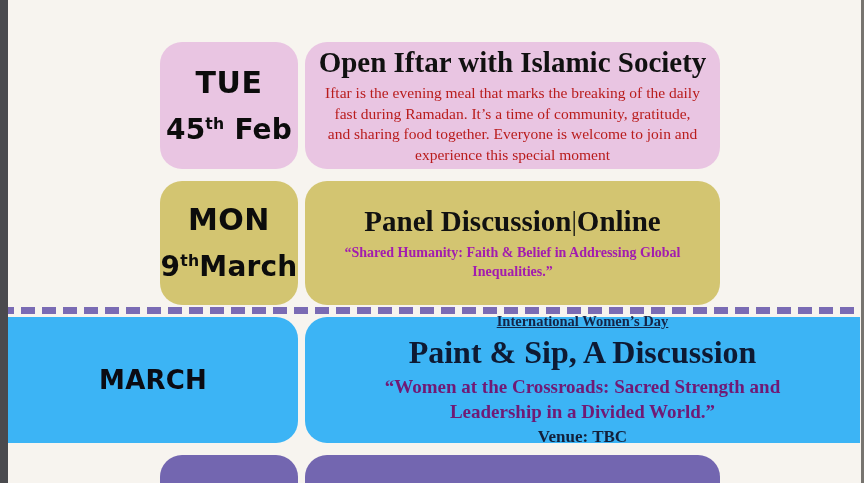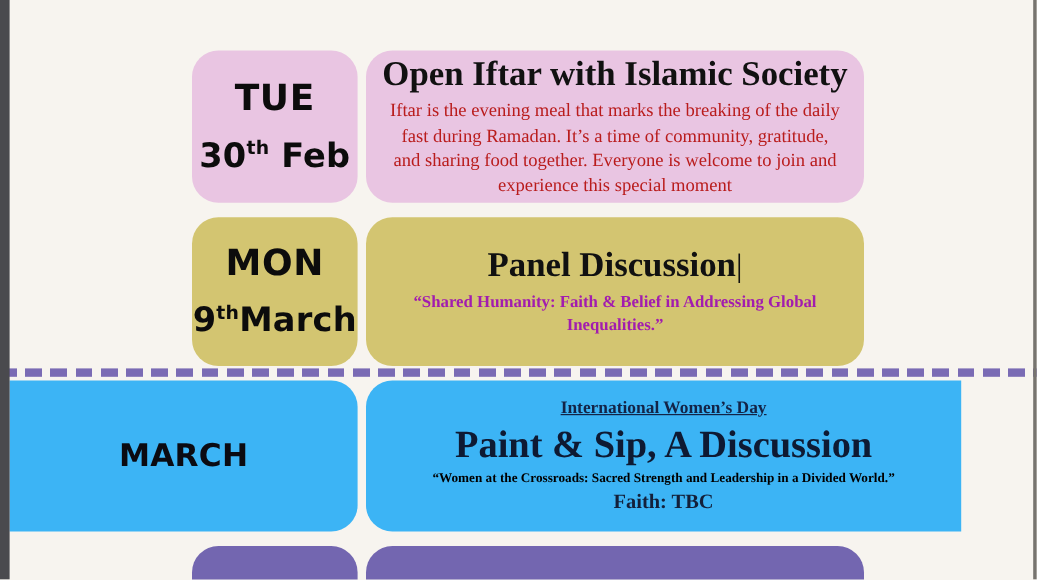--- a/index.html
+++ b/index.html
@@ -80,21 +80,21 @@
   
   #row-panel { left: 160px; top: 181px; width: 560px; height: 124px; }
   #row-panel .card { background: #D3C571; }
   #row-panel .date   { width: 138px; margin-right: 7px; }
   #row-panel .detail { width: 415px; }
 
   
   #row-paint { left: 8px; top: 317px; width: 852px; height: 126px; }
   #row-paint .card { background: #3CB4F5; }
   #row-paint .date   { width: 290px; margin-right: 7px; border-radius: 0 22px 22px 0; }
-  #row-paint .detail { width: 496px; border-radius: 22px 0 0 22px; }
+  #row-paint .detail { width: 555px; border-radius: 22px 0 0 22px; }
 
   
   #row-next { left: 160px; top: 455px; width: 560px; height: 60px; }
   #row-next .card { background: #7366B0; }
   #row-next .date   { width: 138px; margin-right: 7px; border-radius: 22px 22px 0 0; }
   #row-next .detail { width: 415px; border-radius: 22px 22px 0 0; }
 
   
   .day-name {
     font-family: "DejaVu Sans", sans-serif;
@@ -180,22 +180,22 @@
     text-decoration: underline;
     margin: 0 0 4px 0;
     line-height: 1.2;
   }
   #row-paint .detail-title {
     font-size: 32px;
     color: #0E1A33;
     margin-bottom: 3px;
   }
   #row-paint .detail-sub {
-    font-size: 11px;
-    color: #000000;
+    font-size: 19px;
+    color: #701a75;
     max-width: 410px;
   }
   .venue {
     font-family: "Liberation Serif", serif;
     font-weight: bold;
     font-size: 17px;
     color: #13203A;
     margin: 2px 0 0 0;
   }
   .date-stack-11 .day-name {
@@ -211,53 +211,54 @@
 <body>
 
 <div id="page">
 
   <div class="edge-strip left"></div>
   <div class="edge-strip right"></div>
 
   <div class="event-row" id="row-iftar">
     <div class="card date">
       <div class="day-name">TUE</div>
-      <div class="day-date"><span>30</span><sup>th</sup>&nbsp;<span>Feb</span></div>
+      <div class="day-date"><span>45</span><sup>th</sup>&nbsp;<span>Feb</span></div>
     </div>
     <div class="card detail">
       <h2 class="detail-title">Open Iftar with Islamic Society</h2>
       <p class="detail-body">Iftar is the evening meal that marks the breaking of the daily fast during Ramadan. It’s a time of community, gratitude, and sharing food together. Everyone is welcome to join and experience this special moment</p>
     </div>
   </div>
 
   <div class="event-row" id="row-panel">
     <div class="card date">
       <div class="day-name">MON</div>
       <div class="day-date"><span>9</span><sup>th</sup><span>March</span></div>
     </div>
     <div class="card detail">
       <div class="title-row">
         <span class="seg">Panel Discussion</span>
         <span class="bar">|</span>
+        <span class="seg">Online</span>
       </div>
       <p class="detail-sub">“Shared Humanity: Faith &amp; Belief in Addressing Global Inequalities.”</p>
     </div>
   </div>
 
   <div id="dashed-divider"></div>
 
   <div class="event-row" id="row-paint">
     <div class="card date date-stack-11">
       <div class="day-date">MARCH</div>
     </div>
     <div class="card detail">
       <p class="eyebrow">International Women’s Day</p>
       <h2 class="detail-title">Paint &amp; Sip, A Discussion</h2>
       <p class="detail-sub">“Women at the Crossroads: Sacred Strength and Leadership in a Divided World.”</p>
-      <p class="venue">Faith: TBC</p>
+      <p class="venue">Venue: TBC</p>
     </div>
   </div>
 
   <div class="event-row" id="row-next">
     <div class="card date"></div>
     <div class="card detail"></div>
   </div>
 
 </div>
 

